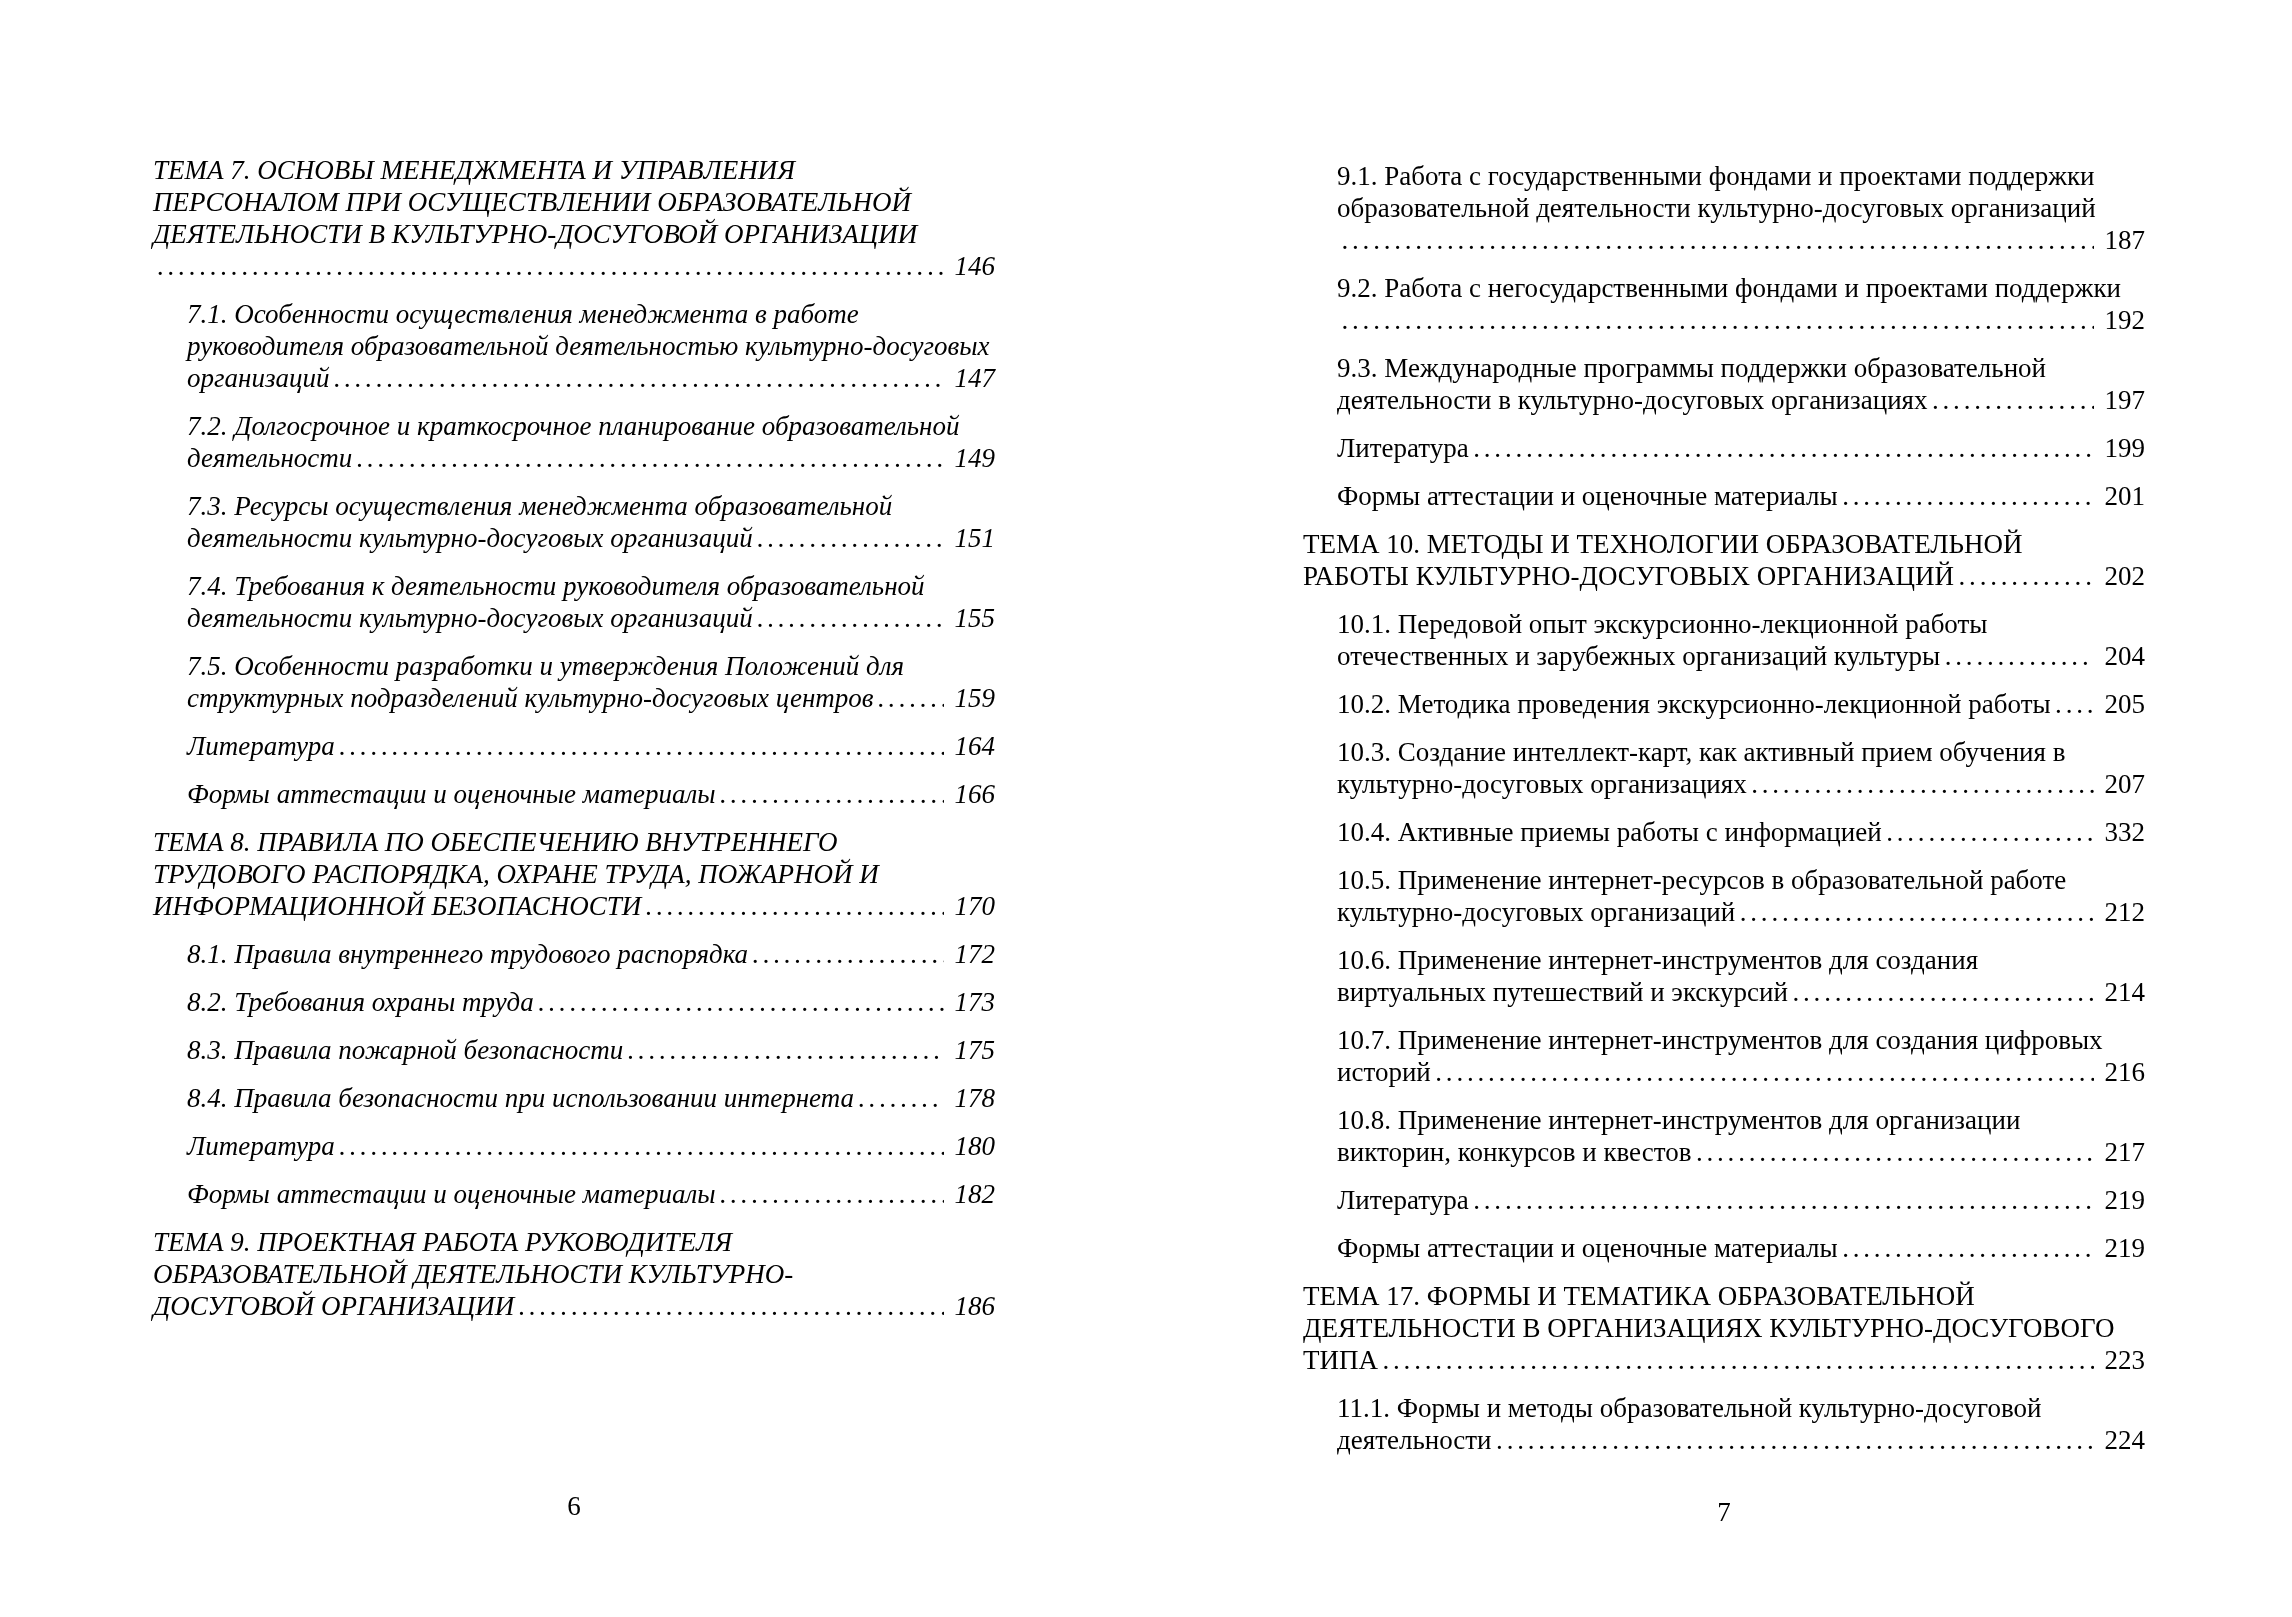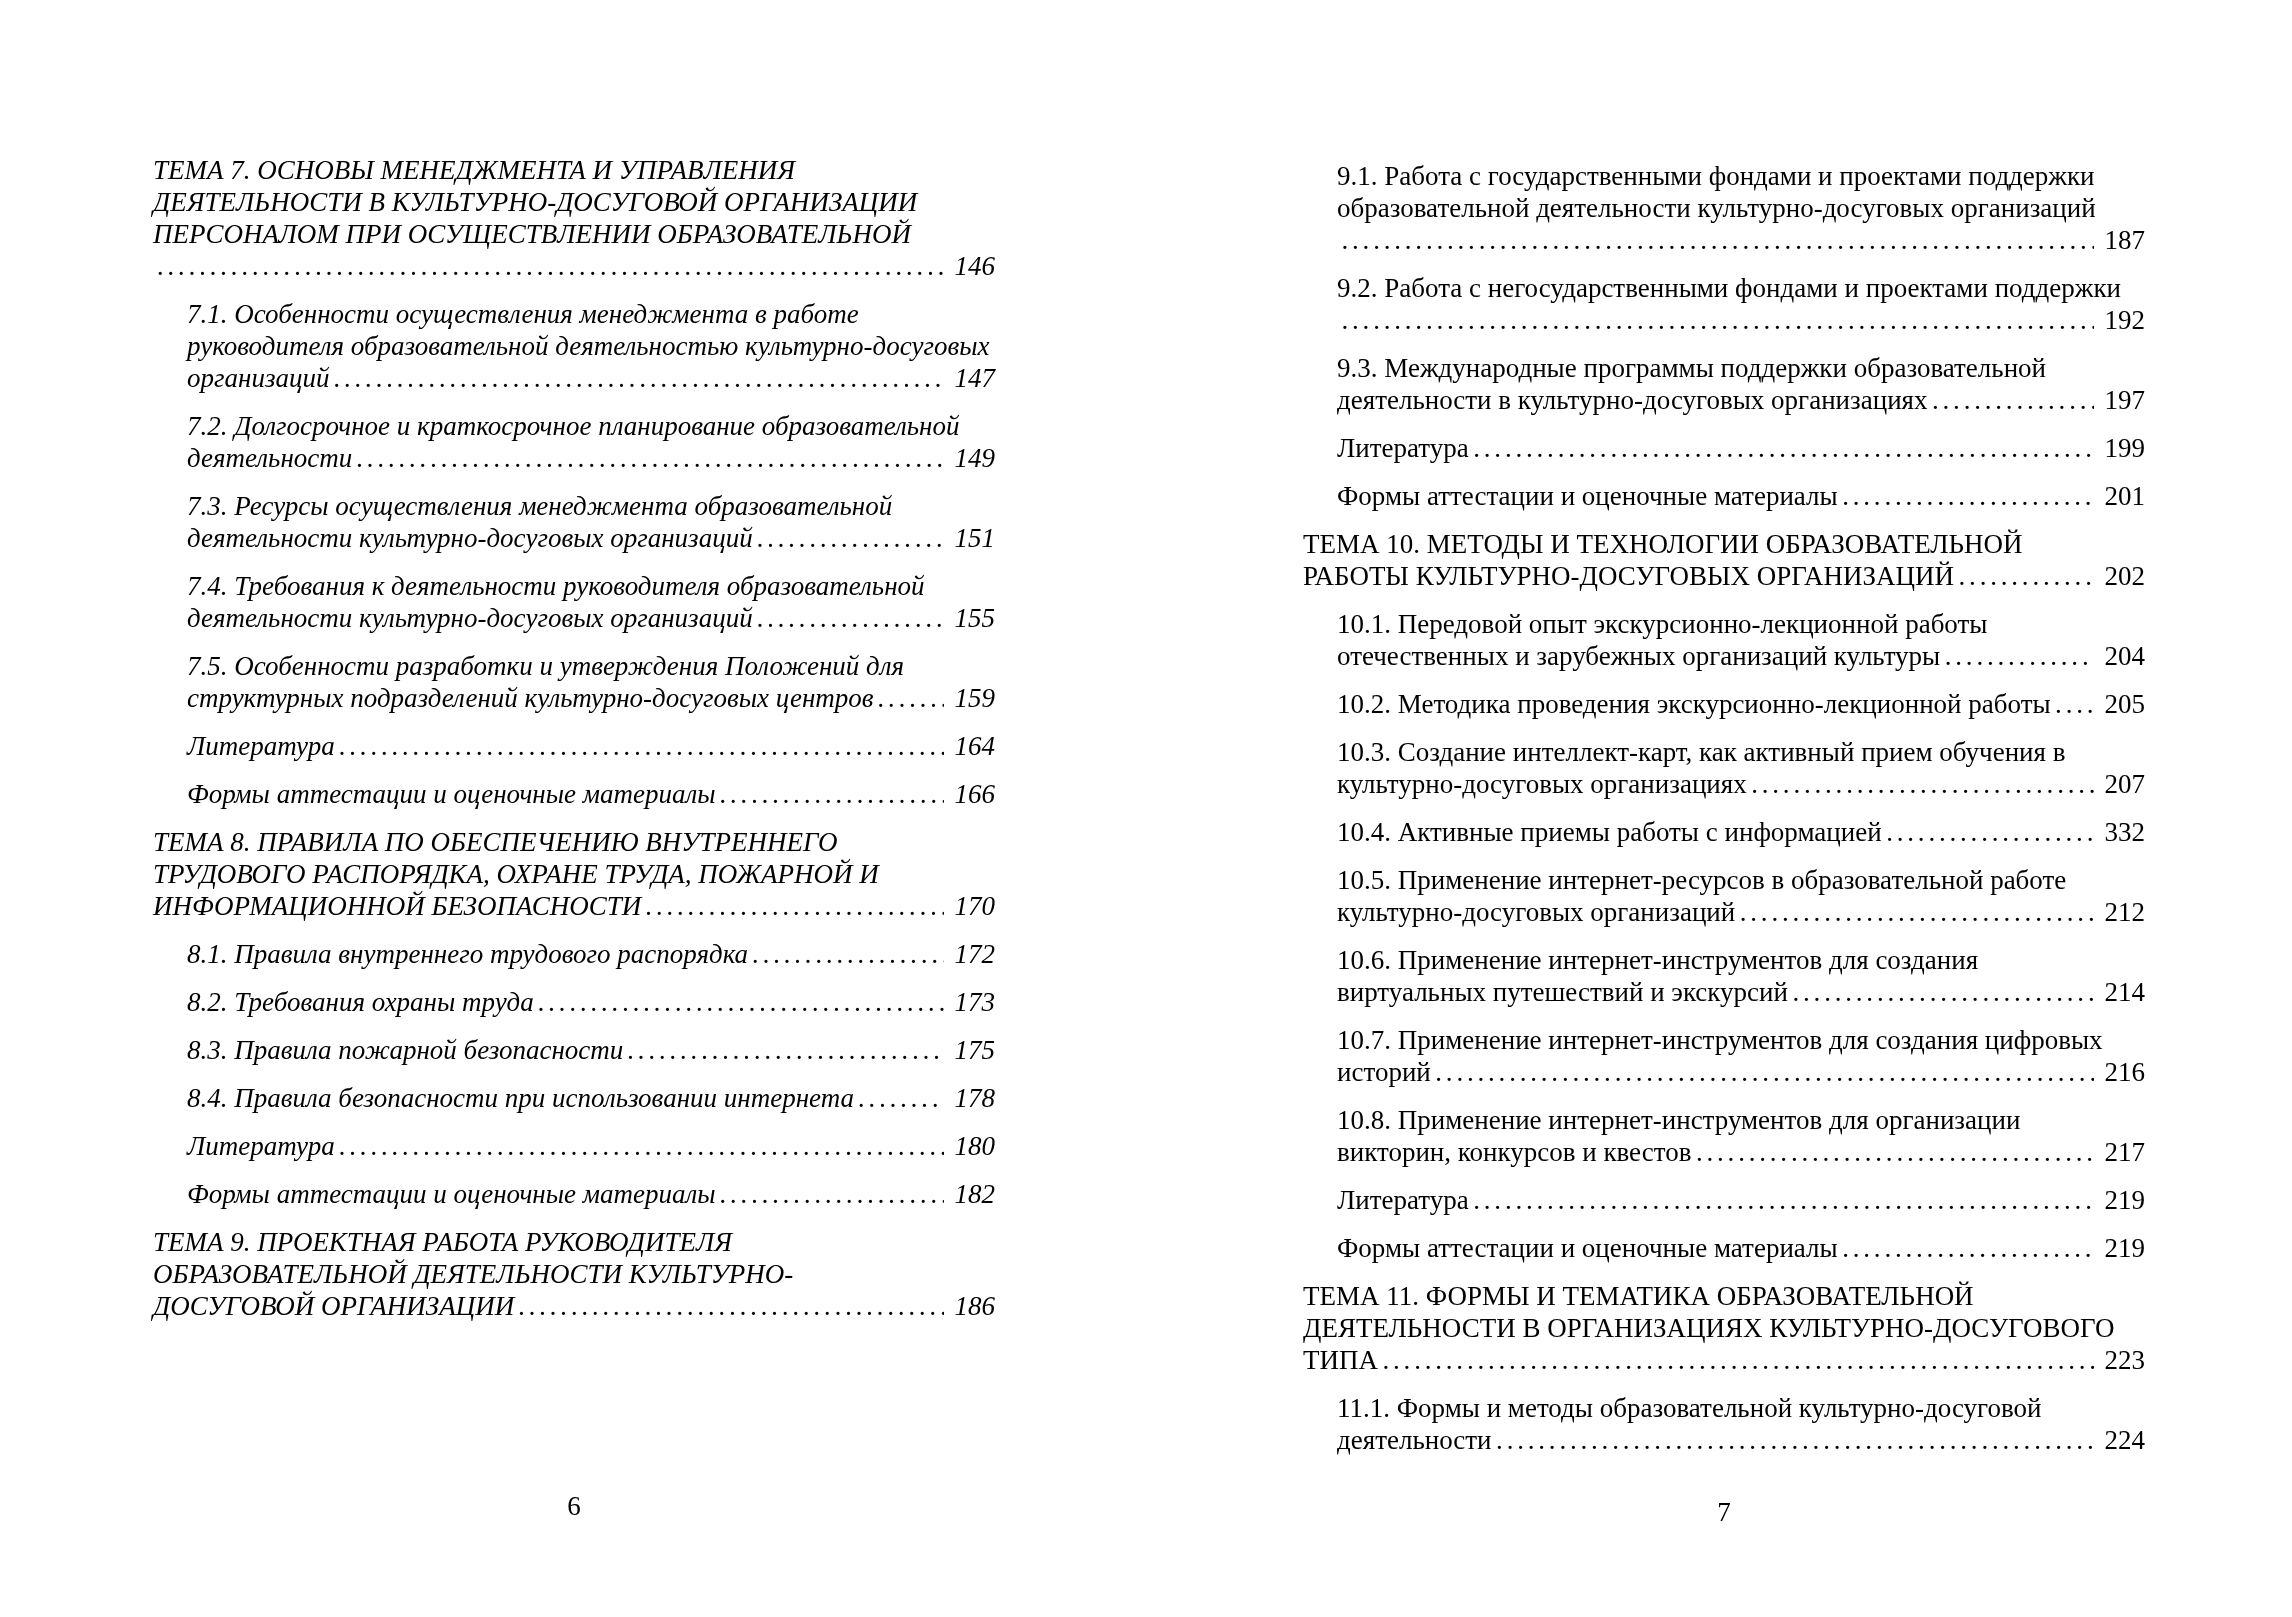--- a/index.html
+++ b/index.html
@@ -54,22 +54,22 @@
   }
   #folio-left  { left: 153px;  top: 1490px; }
   #folio-right { left: 1303px; top: 1496px; }
 </style>
 </head>
 <body>
 
 <div id="col-left" class="toc-column">
     <div class="entry theme">
       <div class="line">ТЕМА 7. ОСНОВЫ МЕНЕДЖМЕНТА И УПРАВЛЕНИЯ</div>
+      <div class="line">ПЕРСОНАЛОМ ПРИ ОСУЩЕСТВЛЕНИИ ОБРАЗОВАТЕЛЬНОЙ</div>
       <div class="line">ДЕЯТЕЛЬНОСТИ В КУЛЬТУРНО-ДОСУГОВОЙ ОРГАНИЗАЦИИ</div>
-      <div class="line">ПЕРСОНАЛОМ ПРИ ОСУЩЕСТВЛЕНИИ ОБРАЗОВАТЕЛЬНОЙ</div>
       <div class="lastline">
         <span class="t"></span>
         <span class="leader">............................................................................................................................................................................................................................................................................................................</span>
         <span class="pg">146</span>
       </div>
     </div>
     <div class="entry sub">
       <div class="line">7.1. Особенности осуществления менеджмента в работе</div>
       <div class="line">руководителя образовательной деятельностью культурно-досуговых</div>
       <div class="lastline">
@@ -302,21 +302,21 @@
       </div>
     </div>
     <div class="entry plain">
       <div class="lastline">
         <span class="t">Формы аттестации и оценочные материалы</span>
         <span class="leader">............................................................................................................................................................................................................................................................................................................</span>
         <span class="pg">219</span>
       </div>
     </div>
     <div class="entry theme">
-      <div class="line">ТЕМА 11. ФОРМЫ И ТЕМАТИКА ОБРАЗОВАТЕЛЬНОЙ</div>
+      <div class="line">ТЕМА 17. ФОРМЫ И ТЕМАТИКА ОБРАЗОВАТЕЛЬНОЙ</div>
       <div class="line">ДЕЯТЕЛЬНОСТИ В ОРГАНИЗАЦИЯХ КУЛЬТУРНО-ДОСУГОВОГО</div>
       <div class="lastline">
         <span class="t">ТИПА</span>
         <span class="leader">............................................................................................................................................................................................................................................................................................................</span>
         <span class="pg">223</span>
       </div>
     </div>
     <div class="entry sub">
       <div class="line">11.1. Формы и методы образовательной культурно-досуговой</div>
       <div class="lastline">

